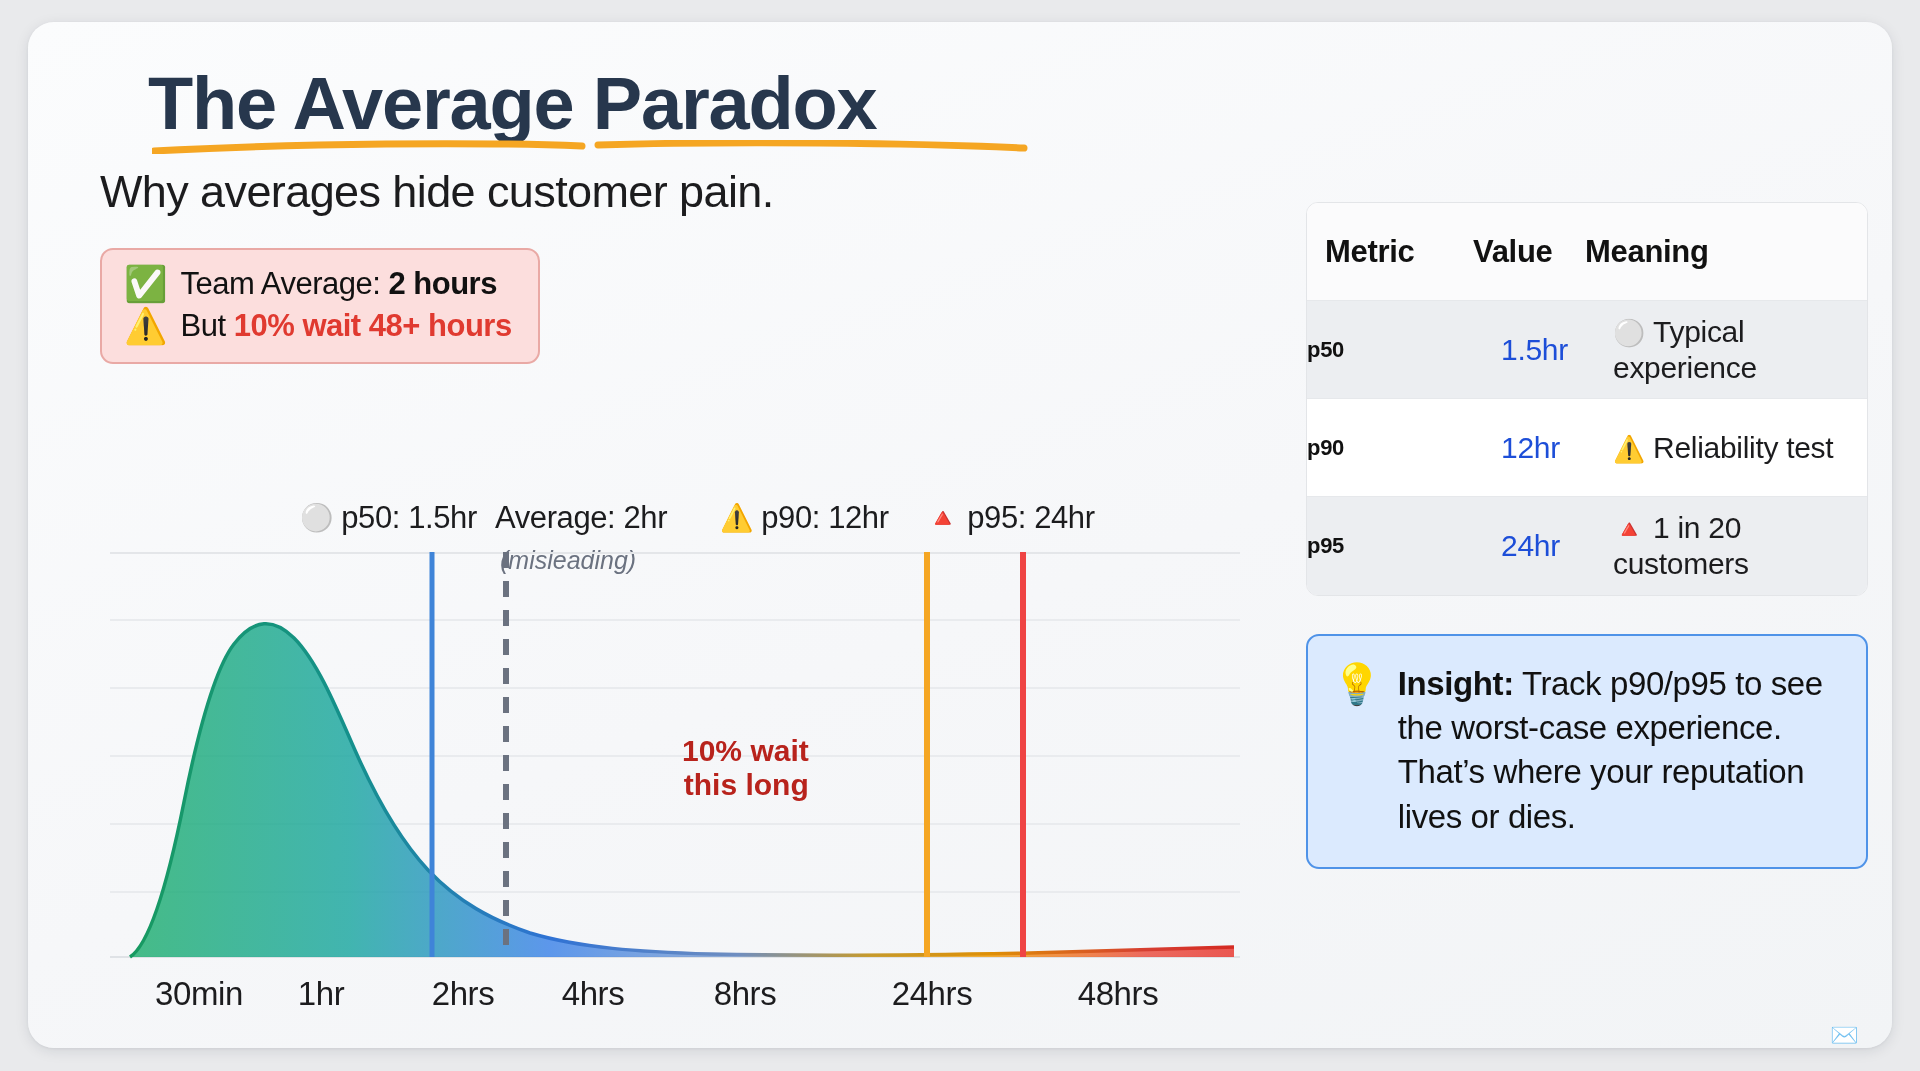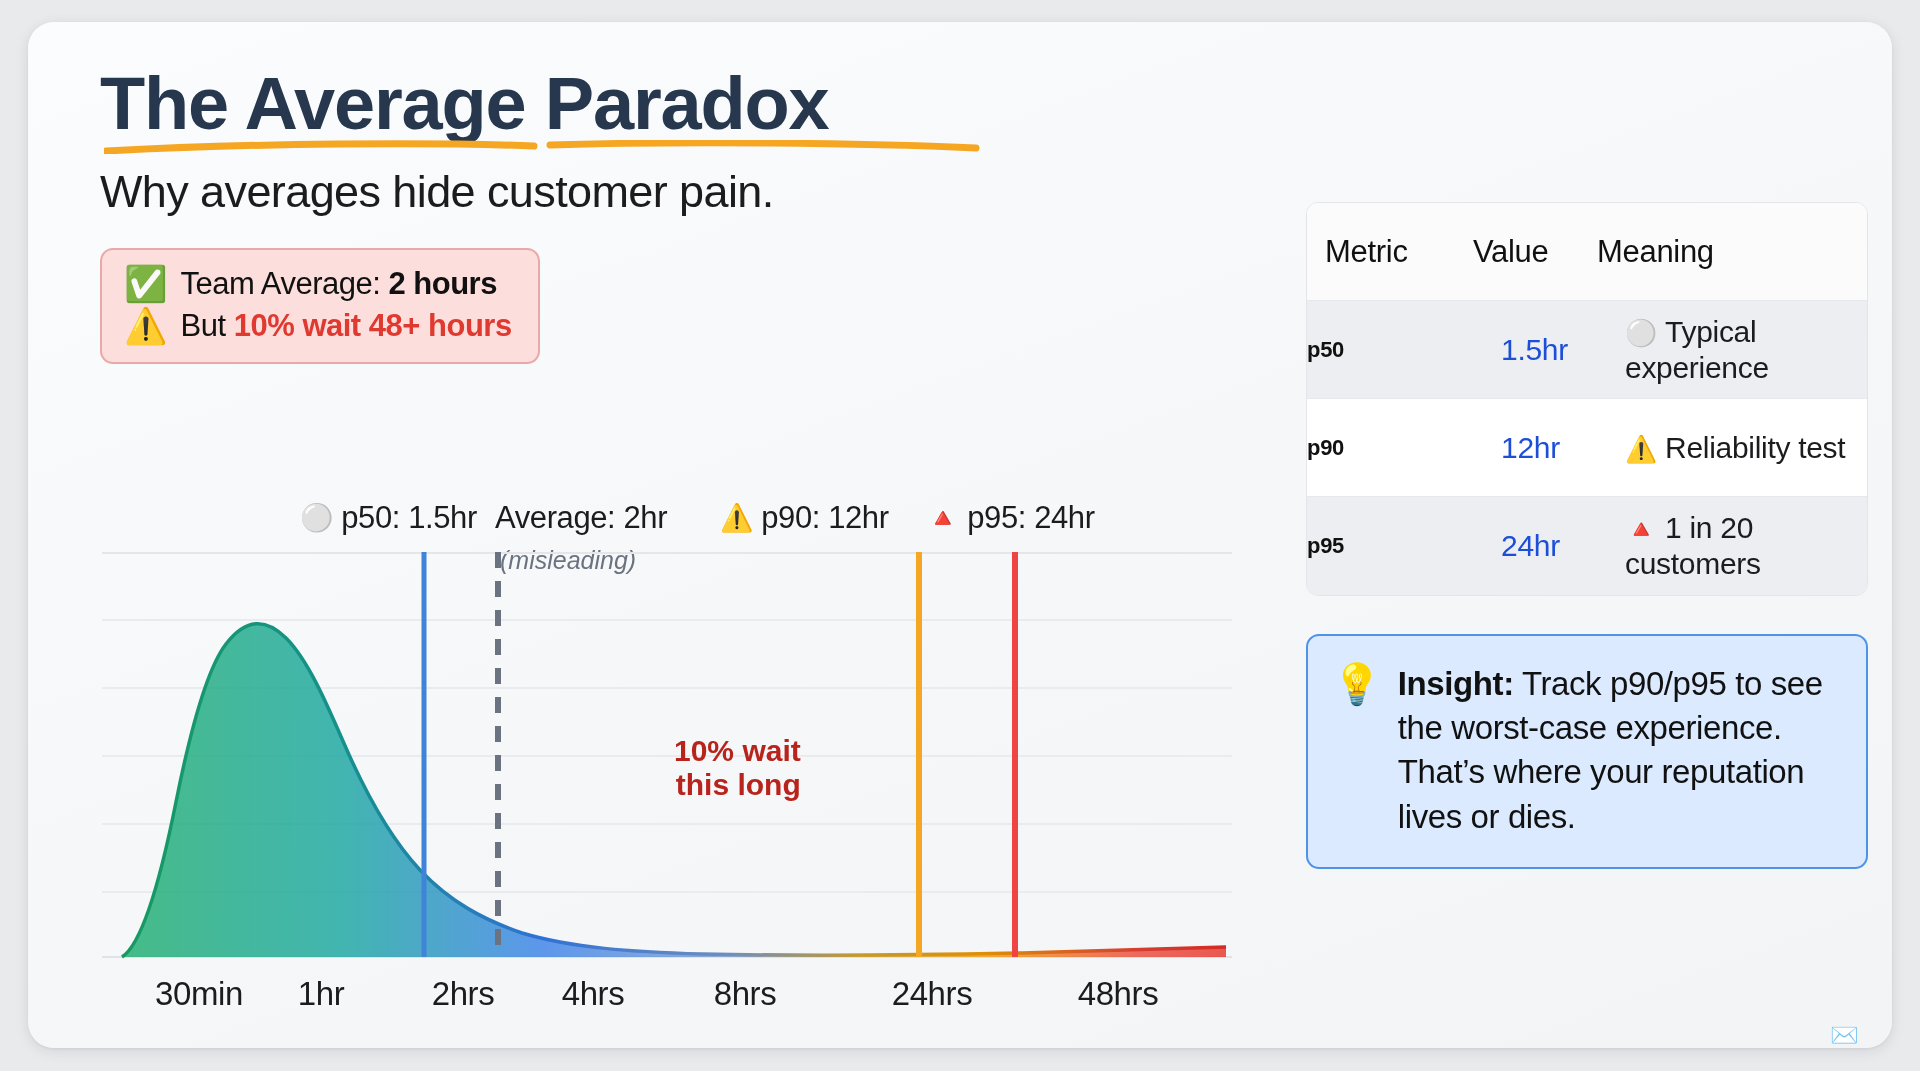--- a/index.html
+++ b/index.html
@@ -13,21 +13,21 @@
     position:absolute; left:28px; top:22px;
     width:1864px; height:1026px;
     background:linear-gradient(160deg,#fbfcfd 0%,#f6f7f9 55%,#f2f4f6 100%);
     border-radius:26px;
     box-shadow:0 3px 14px rgba(20,30,50,.10), 0 1px 3px rgba(20,30,50,.06);
   }
 
   
   .left { position:absolute; left:72px; top:42px; width:1180px; }
 
-  .title-wrap { position:relative; display:inline-block; }
+  .title-wrap { position:relative; display:inline-block;margin-left:48px; }
   .title {
     font-size:74px; font-weight:bold; color:#27374d;
     letter-spacing:-1.2px; line-height:1.08; white-space:nowrap;
   }
   .title-underline {
     position:absolute; left:4px; bottom:-10px; width:876px; height:14px;
   }
 
   .subtitle {
     margin-top:22px; font-size:45px; color:#1c1c1e;
@@ -54,21 +54,21 @@
     position:absolute; top:0; display:flex; align-items:center;
     white-space:nowrap; font-size:31px; color:#1c1c1e; letter-spacing:-.4px;
   }
   .ann .ic { font-size:27px; margin-right:8px; line-height:1; }
   .ann-sub {
     position:absolute; font-size:25px; color:#6b7280;
     font-style:italic; white-space:nowrap;
   }
 
   .plot {
-    position:absolute; left:2px; top:52px;
+    position:absolute; left:10px; top:52px;
     width:1130px; height:407px;
   }
   .plot svg { display:block; }
 
   .tail-note {
     position:absolute; font-size:30px; font-weight:bold; color:#b8231c;
     line-height:1.12; text-align:right; white-space:nowrap;
   }
 
   .xaxis { position:absolute; left:18px; top:475px; width:1130px; height:50px; }
@@ -83,23 +83,23 @@
   .metric-table {
     width:562px; background:#ffffff;
     border:1px solid #e3e5e8; border-radius:12px; overflow:hidden;
   }
   .mt-row { display:flex; align-items:center; border-bottom:1px solid #e6e8eb; }
   .mt-row:last-child { border-bottom:none; }
   .mt-head { background:#fbfbfc; }
   .mt-alt { background:#eceef1; }
   .mt-c1 { width:166px; padding-left:18px; }
   .mt-c2 { width:112px; }
-  .mt-c3 { flex:1; padding-right:12px;margin-left:12px; }
+  .mt-c3 { flex:1; padding-right:12px; }
   .mt-head .mt-c1, .mt-head .mt-c2, .mt-head .mt-c3 {
-    font-size:31px; font-weight:normal; color:#111; letter-spacing:-.3px;
+    font-size:31px; font-weight:bold; color:#111; letter-spacing:-.3px;
   }
   .mt-head { height:72px; }
   .mt-row { min-height:98px; }
   .mt-metric { font-size:22px; font-weight:bold; color:#111; letter-spacing:-.3px; }
   .mt-value { font-size:30px; color:#1d4ed8; letter-spacing:-.3px;margin-left:28px; }
   .mt-meaning { font-size:30px; color:#1c1c1e; letter-spacing:-.3px; line-height:1.2; }
   .mt-meaning .ic { font-size:26px; margin-right:8px; }
   .struck { text-decoration:line-through; color:#6b7280; }
   .pad-v { padding:14px 0; }
 

